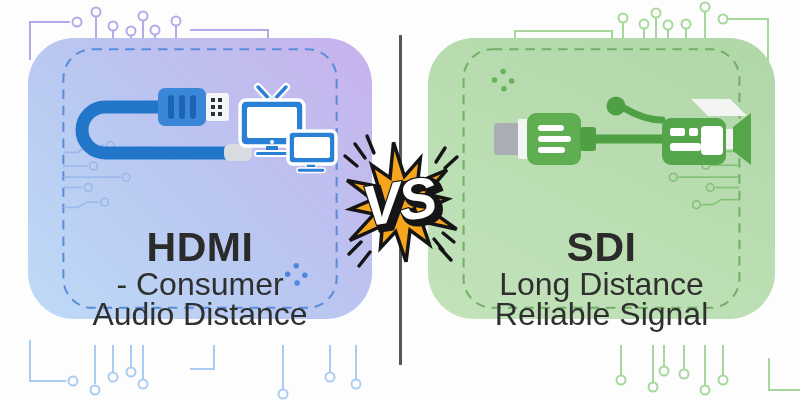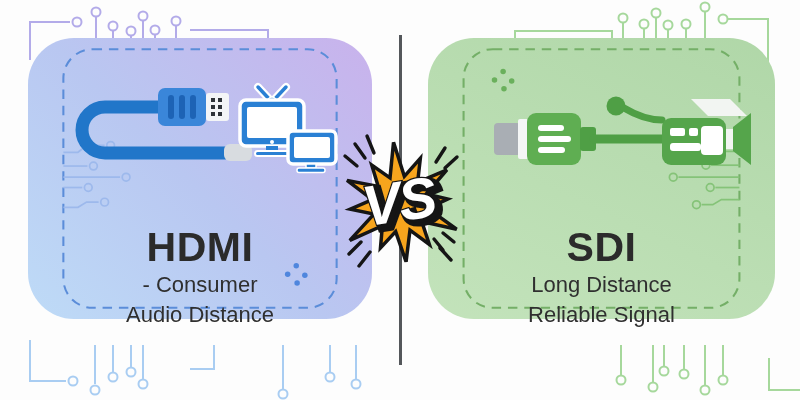--- a/index.html
+++ b/index.html
@@ -16,21 +16,21 @@
   .deco{left:0;top:0;width:100%;height:100%;}
   .deco rect.dash-l{fill:none;stroke:var(--hdmi-border);stroke-width:2.4;stroke-dasharray:11 8;}
   .deco rect.dash-r{fill:none;stroke:var(--sdi-border);stroke-width:2.4;stroke-dasharray:11 8;}
   .tr-inl path,.tr-inl circle{fill:none;stroke:#9db9ec;stroke-width:2;}
   .tr-inr path,.tr-inr circle{fill:none;stroke:#85c378;stroke-width:2;}
   .dots-l circle{fill:#4f86dd;}
   .dots-r circle{fill:#6ab05c;}
   .panel h2{position:absolute;top:186px;left:0;width:100%;margin:0;text-align:center;
     font-size:41px;font-weight:bold;color:var(--text);letter-spacing:.5px;}
   .panel .lines{position:absolute;top:232px;left:0;width:100%;text-align:center;
-    font-size:22px;line-height:29.5px;color:#2f2f2f;}
+    font-size:32px;line-height:29.5px;color:#2f2f2f;}
   .divider{position:absolute;left:399px;top:35px;width:3px;height:330px;background:var(--divider);}
   .icon-hdmi{left:32px;top:42px;width:290px;height:100px;}
   .icon-sdi{left:66px;top:55px;width:266px;height:92px;}
   .cable-b{fill:none;stroke:var(--hdmi-accent);stroke-width:13;stroke-linecap:round;}
   .sdi-wire{stroke:#4f9f45;stroke-width:9;stroke-linecap:round;fill:none;}
   .vs-svg{left:325px;top:122px;width:150px;height:165px;z-index:5;}
   .burst{fill:var(--burst);stroke:var(--ink);stroke-width:3.5;stroke-linejoin:miter;}
   .speed{fill:none;stroke:var(--ink);stroke-width:3.4;stroke-linecap:round;}
   .vs-shadow{fill:var(--ink);stroke:var(--ink);stroke-width:8;paint-order:stroke;
     font-size:57px;font-weight:bold;font-style:italic;letter-spacing:-2px;}

